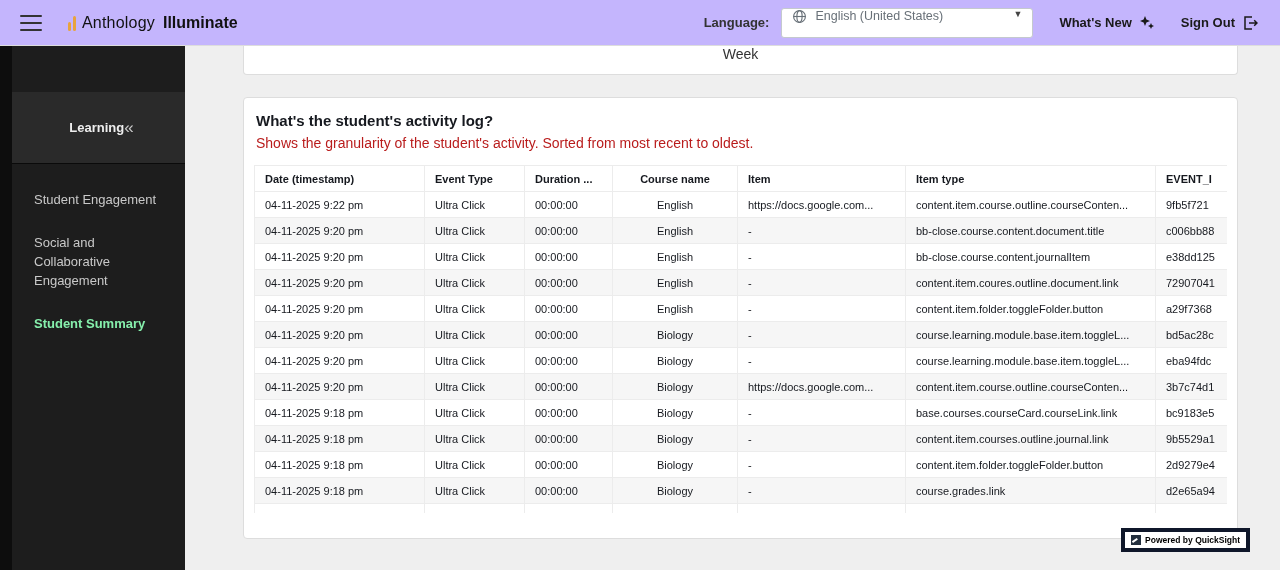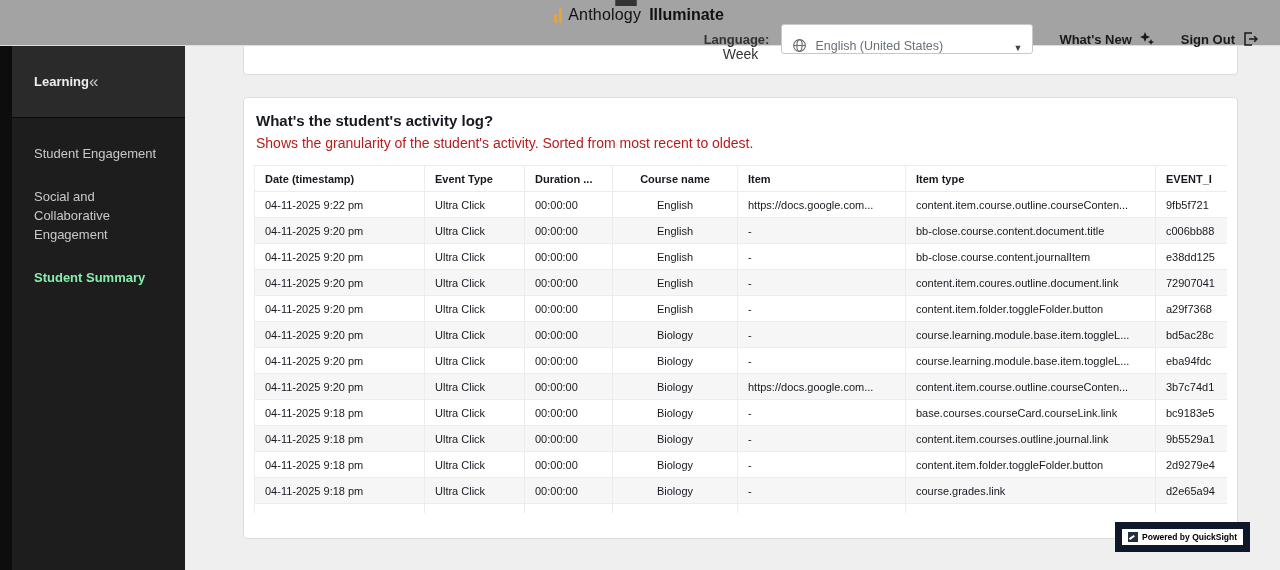--- a/index.html
+++ b/index.html
@@ -1,52 +1,52 @@
 <!DOCTYPE html>
 <html><head>
 <meta charset="utf-8">
 <style>
   * { margin:0; padding:0; box-sizing:border-box; }
   html,body { width:1280px; height:570px; overflow:hidden; font-family:"Liberation Sans", sans-serif; background:#efefef; }
 
   
   .top-header {
-    height:46px; background:#a3a3a3; border-bottom:1px solid #ddd;
-    display:flex; align-items:center; padding:0 22px 0 20px; position:relative; z-index:5;flex-direction:column;
+    height:46px; background:#c4b5fd; border-bottom:1px solid #ddd;
+    display:flex; align-items:center; padding:0 22px 0 20px; position:relative; z-index:5;
   }
   .hamburger { width:22px; height:16px; display:flex; flex-direction:column; justify-content:space-between; cursor:pointer; margin-right:26px; }
   .hamburger span { display:block; height:2px; background:#333; border-radius:1px; }
   .brand { display:flex; align-items:center; gap:6px; }
   .brand-mark { display:flex; align-items:flex-end; gap:2px; height:16px; }
   .brand-mark i { display:block; width:3px; border-radius:2px; background:#e8a33d; }
   .brand-mark i.b1 { height:9px; }
   .brand-mark i.b2 { height:15px; }
   .brand-primary { font-size:16px; color:#111; font-weight:400; letter-spacing:.2px; }
   .brand-secondary { font-size:16px; color:#111; font-weight:700; margin-left:2px; }
   .header-right { margin-left:auto; display:flex; align-items:center; gap:26px; }
   .lang-label { font-size:13px; color:#333; margin-right:-14px;font-weight:bold; }
   .lang-select {
     width:252px; height:30px; border:1px solid #c4c9ce; border-radius:3px; background:#fff;
-    display:flex; align-items:flex-end; padding:0 10px; gap:8px; cursor:pointer;
+    display:flex; align-items:flex-start; padding:0 10px; gap:8px; cursor:pointer;
   }
   .lang-select .lang-value { font-size:12.5px; color:#687078; flex:1; white-space:nowrap; overflow:hidden; }
   .caret { font-size:9px; color:#444; }
   .globe { width:15px; height:15px; flex:none; }
   .hdr-link { display:flex; align-items:center; gap:7px; font-size:13px; font-weight:600; color:#1a1a1a; cursor:pointer; white-space:nowrap; }
   .hdr-icon { width:16px; height:16px; }
 
   
   .layout { display:flex; height:524px; }
 
   
   .sidebar { width:185px; flex:none; background:#1d1d1d; position:relative; }
   .sidebar::before { content:""; position:absolute; left:0; top:0; bottom:0; width:12px; background:#0d0d0d; }
   .sidebar-head {
     margin-left:12px; height:72px; background:#2a2a2a; border-bottom:1px solid #0a0a0a;
-    display:flex; align-items:center; justify-content:flex-start; padding:0 16px 0 22px;
+    display:flex; align-items:center; justify-content:center; padding:0 16px 0 22px;margin-top:46px;
   }
   .sidebar-head .section-label { font-size:13px; font-weight:700; color:#eee; }
   .collapse-icon { color:#c9c9c9; font-size:17px; cursor:pointer; line-height:1; }
   .side-nav { margin-left:12px; padding-top:14px; }
   .side-item { padding:12px 26px 12px 22px; font-size:13px; line-height:19px; color:#c9c9c9; cursor:pointer; }
   .side-item.active { color:#86efac; font-weight:700; }
 
   
   .main { flex:1; background:#efefef; position:relative; padding:0 42px 0 58px; overflow:hidden; }
   .week-strip {
@@ -61,21 +61,21 @@
   .card-subtitle { font-size:14px; color:#b91c1c; margin:0 0 14px 2px; }
   .table-wrap { height:348px; overflow:hidden; }
   table { border-collapse:collapse; table-layout:fixed; width:1011px; font-size:11px; color:#16191f; }
   th, td { border:1px solid #ececec; padding:5px 10px; text-align:left; white-space:nowrap; overflow:hidden; height:26px; }
   th { font-weight:700; background:#fff; }
   tbody tr:nth-child(even) td { background:#f6f6f6; }
   tbody tr:nth-child(odd) td { background:#fff; }
   .center { text-align:center; }
 
   .powered {
-    position:absolute; right:30px; bottom:18px; background:#fff; border:7px solid #0f172a;
+    position:absolute; right:30px; bottom:18px; background:#fff; border:4px solid #0f172a;
     display:flex; align-items:center; gap:4px; padding:3px 6px; cursor:pointer;
   }
   .qs-icon { width:10px; height:10px; background:#232f3e; position:relative; flex:none; }
   .qs-icon::after { content:""; position:absolute; left:2px; bottom:2px; width:6px; height:2px; background:#fff; transform:rotate(-35deg); transform-origin:left bottom; }
   .powered span.txt { font-size:8.5px; font-weight:700; color:#000; }
 </style>
 </head>
 <body>
 
 <header class="top-header">

